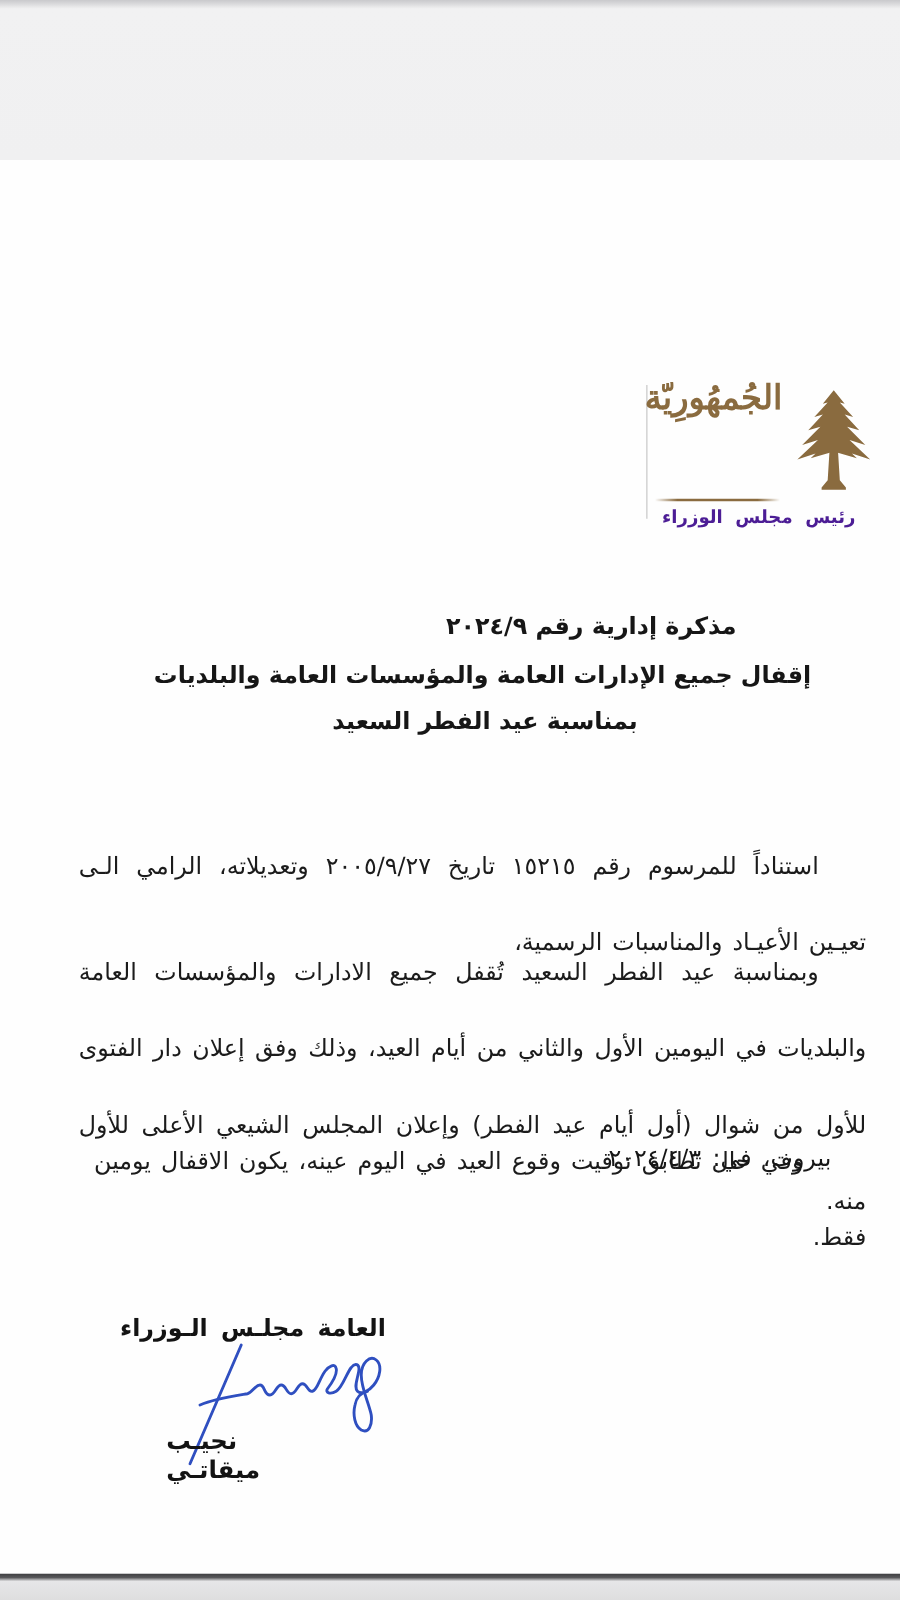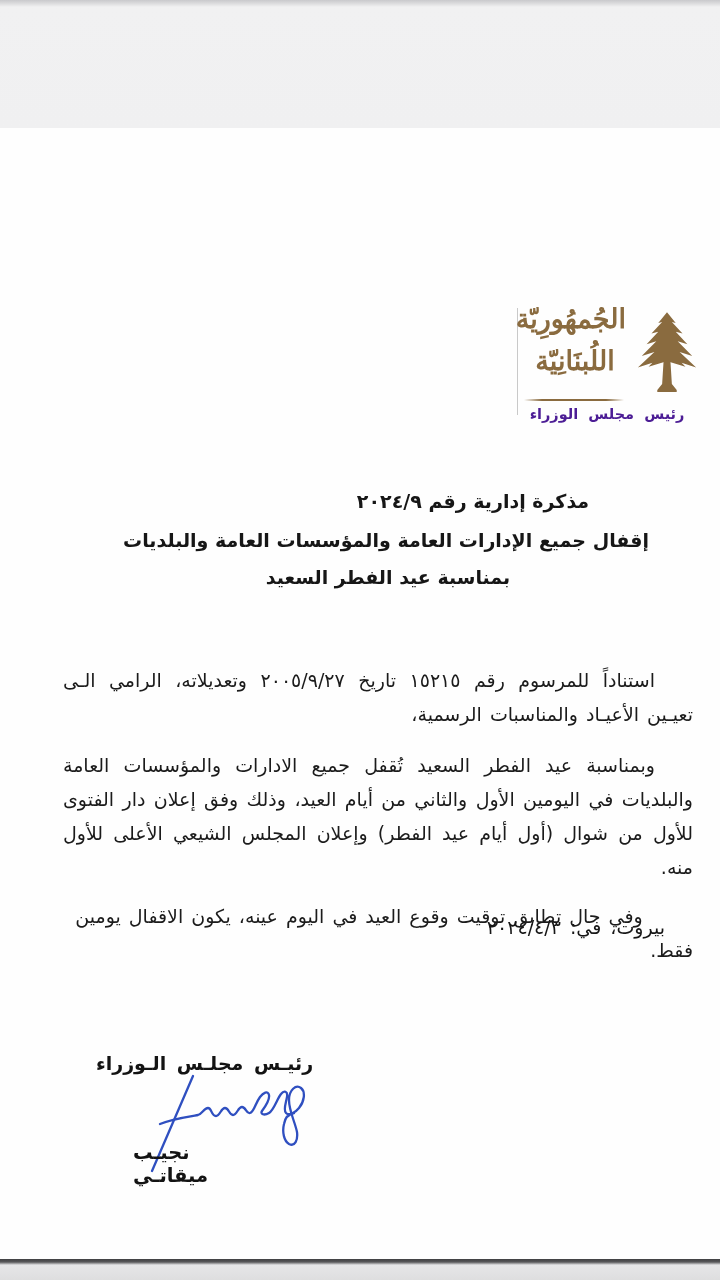--- a/index.html
+++ b/index.html
@@ -55,21 +55,21 @@
   .memo-line{position:absolute;width:720px;text-align:center;direction:rtl;
     color:#161616;font-weight:bold;font-size:19px;}
   .memo-number{top:362px;left:113px;}
   .memo-subject1{top:401px;left:26px;}
   .memo-subject2{top:438px;left:28px;}
 
   
   .para{
     position:absolute;left:63px;right:27px;
     direction:rtl;text-align:justify;text-align-last:right;
-    color:#1b1b1b;font-size:19px;line-height:34px;
+    color:#1b1b1b;font-size:19px;line-height:61px;
     text-indent:38px;word-spacing:2px;
   }
   .para-1{top:535px;}
   .para-2{top:620px;}
   .para-3{top:771px;text-align:center;}
 
   .date-line{
     position:absolute;top:788px;right:55px;
     direction:rtl;color:#161616;font-size:19px;word-spacing:3px;
   }
@@ -93,21 +93,20 @@
 <div class="stage">
 
   <div class="scan-band-top"></div>
 
   <div class="page">
 
     <div class="letterhead-divider-v"></div>
 
     <div class="republic-callig">
       <div>الجُمهُورِيّة</div>
-      <div>اللُبنَانِيّة</div>
     </div>
 
     <div class="cedar-wrap">
       <svg width="68" height="88" viewBox="0 0 70 90" xmlns="http://www.w3.org/2000/svg">
         <g fill="#8a6b3f">
           <path d="M35 2 L44 13 L40 12 L51 24 L44 22 L56 35 L46 32 L61 47 L48 43 L65 59 L50 54 L54 58 L37 53
                    L33 53 L16 58 L20 54 L5 59 L22 43 L9 47 L24 32 L14 35 L26 22 L19 24 L30 12 L26 13 Z"></path>
           <path d="M31.5 52 L38.5 52 L40 76 L45 82 L45 84 L25 84 L25 82 L30 76 Z"></path>
         </g>
       </svg>
@@ -120,21 +119,21 @@
     <div class="memo-line memo-number">مذكرة إدارية رقم ٢٠٢٤/٩</div>
     <div class="memo-line memo-subject1">إقفال جميع الإدارات العامة والمؤسسات العامة والبلديات</div>
     <div class="memo-line memo-subject2">بمناسبة عيد الفطر السعيد</div>
 
     <div class="para para-1">استناداً للمرسوم رقم ١٥٢١٥ تاريخ ٢٠٠٥/٩/٢٧ وتعديلاته، الرامي الـى تعيـين الأعيـاد والمناسبات الرسمية،</div>
     <div class="para para-2">وبمناسبة عيد الفطر السعيد تُقفل جميع الادارات والمؤسسات العامة والبلديات في اليومين الأول والثاني من أيام العيد، وذلك وفق إعلان دار الفتوى للأول من شوال (أول أيام عيد الفطر) وإعلان المجلس الشيعي الأعلى للأول منه.</div>
     <div class="para para-3">وفي حال تطابق توقيت وقوع العيد في اليوم عينه، يكون الاقفال يومين فقط.</div>
 
     <div class="date-line">بيروت، في: ٢٠٢٤/٤/٣</div>
 
-    <div class="signer-title">رئيـس مجلـس الـوزراء</div>
+    <div class="signer-title">العامة مجلـس الـوزراء</div>
 
     <div class="signature-wrap">
       <svg width="180" height="115" viewBox="0 0 180 115" xmlns="http://www.w3.org/2000/svg">
         <g fill="none" stroke="#2f4fc0" stroke-width="2.3" stroke-linecap="round" stroke-linejoin="round">
           <path d="M22 58
             C34 53 48 51 60 49
             C64 48 66 42 70 42 C74 42 73 50 78 50 C82 50 83 42 87 42
             C91 42 91 49 95 49 C99 49 100 41 104 41 C108 41 108 48 112 47
             C116 46 117 38 122 31 C125 27 130 24 131 29 C132 34 127 41 124 45
             C122 48 126 50 131 47 C136 44 139 33 143 28 C146 24 150 25 149 31

